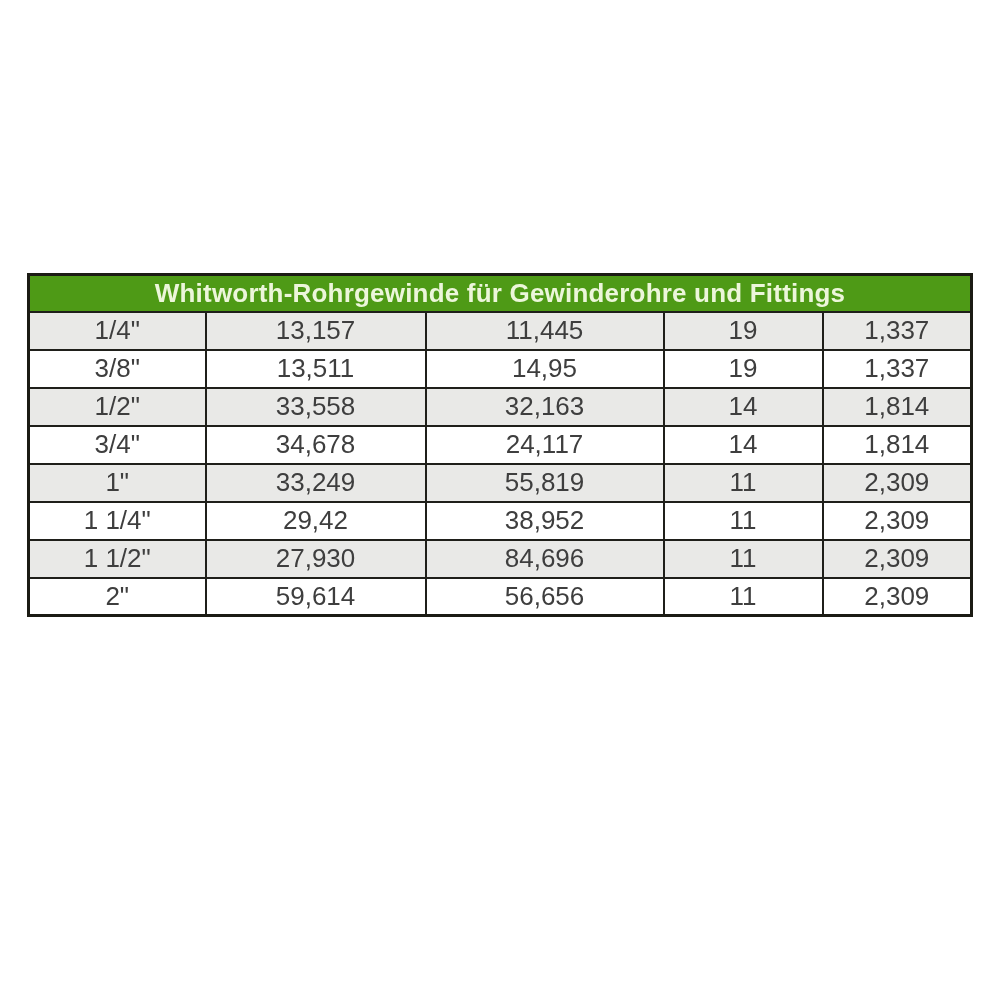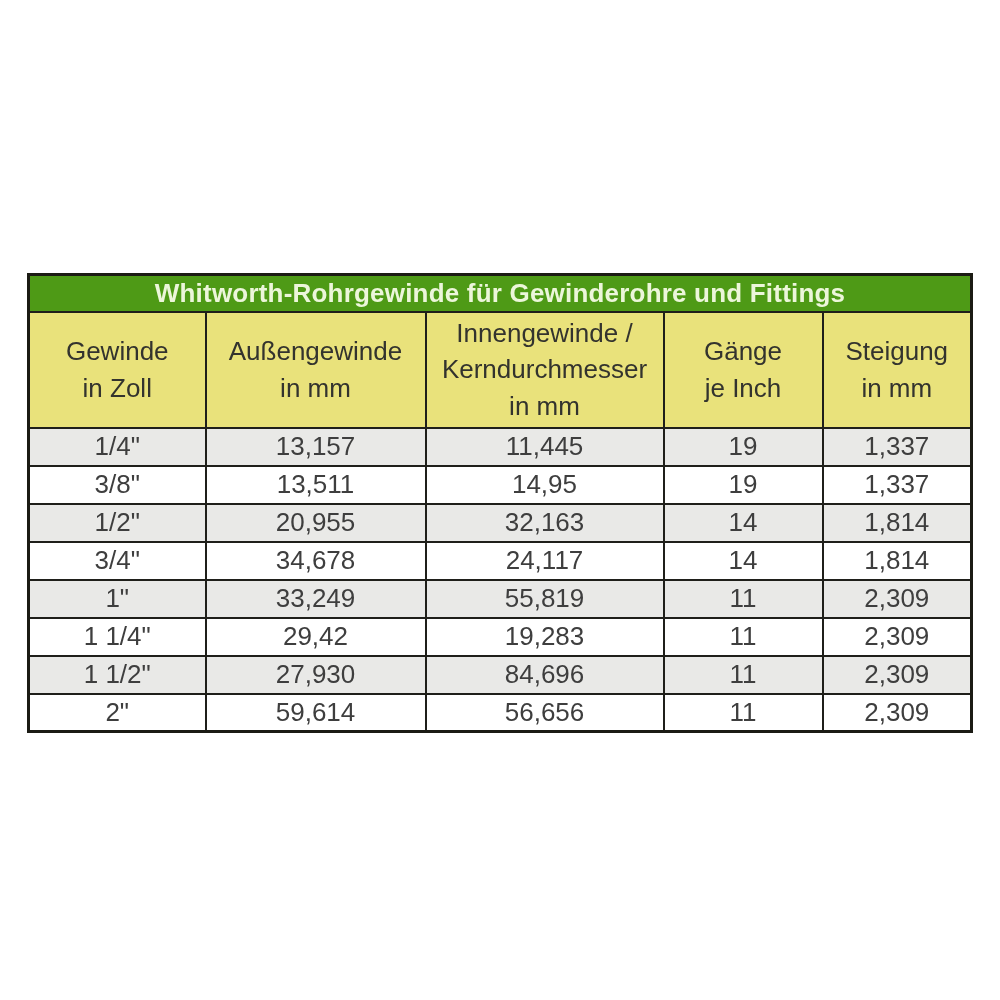--- a/index.html
+++ b/index.html
@@ -68,52 +68,39 @@
       <col style="width:177px">
       <col style="width:220px">
       <col style="width:238px">
       <col style="width:159px">
       <col style="width:149px">
     </colgroup>
     <thead>
       <tr>
         <td class="title-cell" colspan="5">Whitworth-Rohrgewinde für Gewinderohre und Fittings</td>
       </tr>
-      <tr>
-        <th class="col-header">Gewinde
-in Zoll</th>
-        <th class="col-header">Außengewinde
-in mm</th>
-        <th class="col-header">Innengewinde /
-Kerndurchmesser
-in mm</th>
-        <th class="col-header">Gänge
-je Inch</th>
-        <th class="col-header">Steigung
-in mm</th>
-      </tr>
     </thead>
     <tbody>
       <tr class="row-shade">
         <td class="data-cell">1/4"</td>
         <td class="data-cell">13,157</td>
         <td class="data-cell">11,445</td>
         <td class="data-cell">19</td>
         <td class="data-cell">1,337</td>
       </tr>
       <tr class="row-plain">
         <td class="data-cell">3/8"</td>
         <td class="data-cell">13,511</td>
         <td class="data-cell">14,95</td>
         <td class="data-cell">19</td>
         <td class="data-cell">1,337</td>
       </tr>
       <tr class="row-shade">
         <td class="data-cell">1/2"</td>
-        <td class="data-cell">20,955</td>
+        <td class="data-cell">33,558</td>
         <td class="data-cell">32,163</td>
         <td class="data-cell">14</td>
         <td class="data-cell">1,814</td>
       </tr>
       <tr class="row-plain">
         <td class="data-cell">3/4"</td>
         <td class="data-cell">34,678</td>
         <td class="data-cell">24,117</td>
         <td class="data-cell">14</td>
         <td class="data-cell">1,814</td>
@@ -121,21 +108,21 @@
       <tr class="row-shade">
         <td class="data-cell">1"</td>
         <td class="data-cell">33,249</td>
         <td class="data-cell">55,819</td>
         <td class="data-cell">11</td>
         <td class="data-cell">2,309</td>
       </tr>
       <tr class="row-plain">
         <td class="data-cell">1 1/4"</td>
         <td class="data-cell">29,42</td>
-        <td class="data-cell">19,283</td>
+        <td class="data-cell">38,952</td>
         <td class="data-cell">11</td>
         <td class="data-cell">2,309</td>
       </tr>
       <tr class="row-shade">
         <td class="data-cell">1 1/2"</td>
         <td class="data-cell">27,930</td>
         <td class="data-cell">84,696</td>
         <td class="data-cell">11</td>
         <td class="data-cell">2,309</td>
       </tr>

